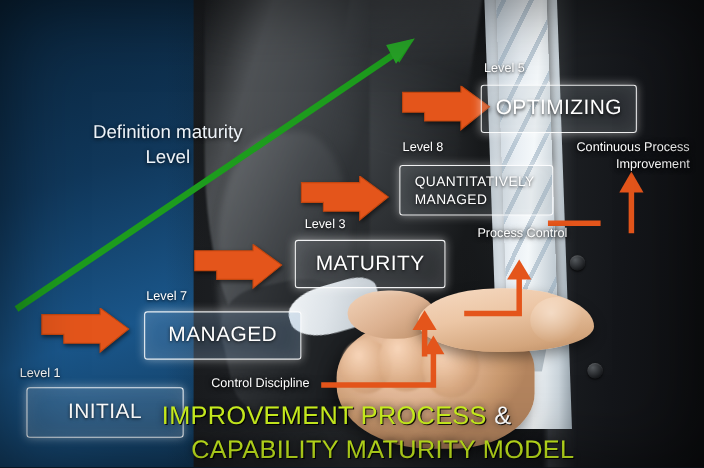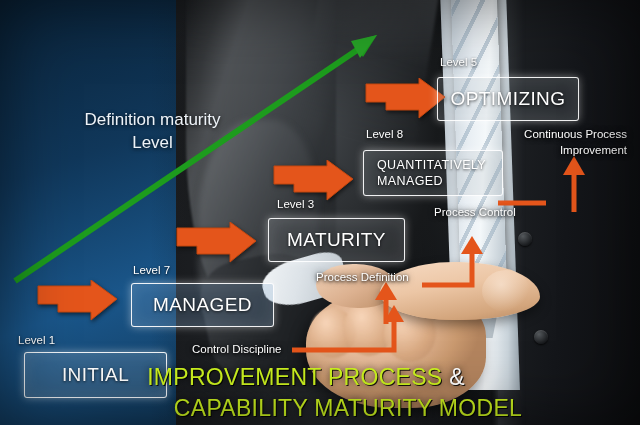--- a/index.html
+++ b/index.html
@@ -318,21 +318,20 @@
     <span>QUANTITATIVELY</span>
     <span>MANAGED</span>
   </div>
 
   <div class="lvllabel" style="left:440px;top:56px;">Level 5</div>
   <div class="lvlbox b5" style="left:437px;top:77px;width:142px;height:44px;font-size:19px;">
     <span>OPTIMIZING</span>
   </div>
 
   <div class="callout" style="left:192px;top:343px;">Control Discipline</div>
-  <div class="callout" style="left:316px;top:271px;">Process Definition</div>
   <div class="callout" style="left:434px;top:206px;">Process Control</div>
   <div class="callout two" style="left:505px;top:127px;width:122px;">
     <span>Continuous Process</span><br>
     <span>Improvement</span>
   </div>
 
   <div class="maturity">
     <span>Definition maturity</span><br>
     <span>Level</span>
   </div>

